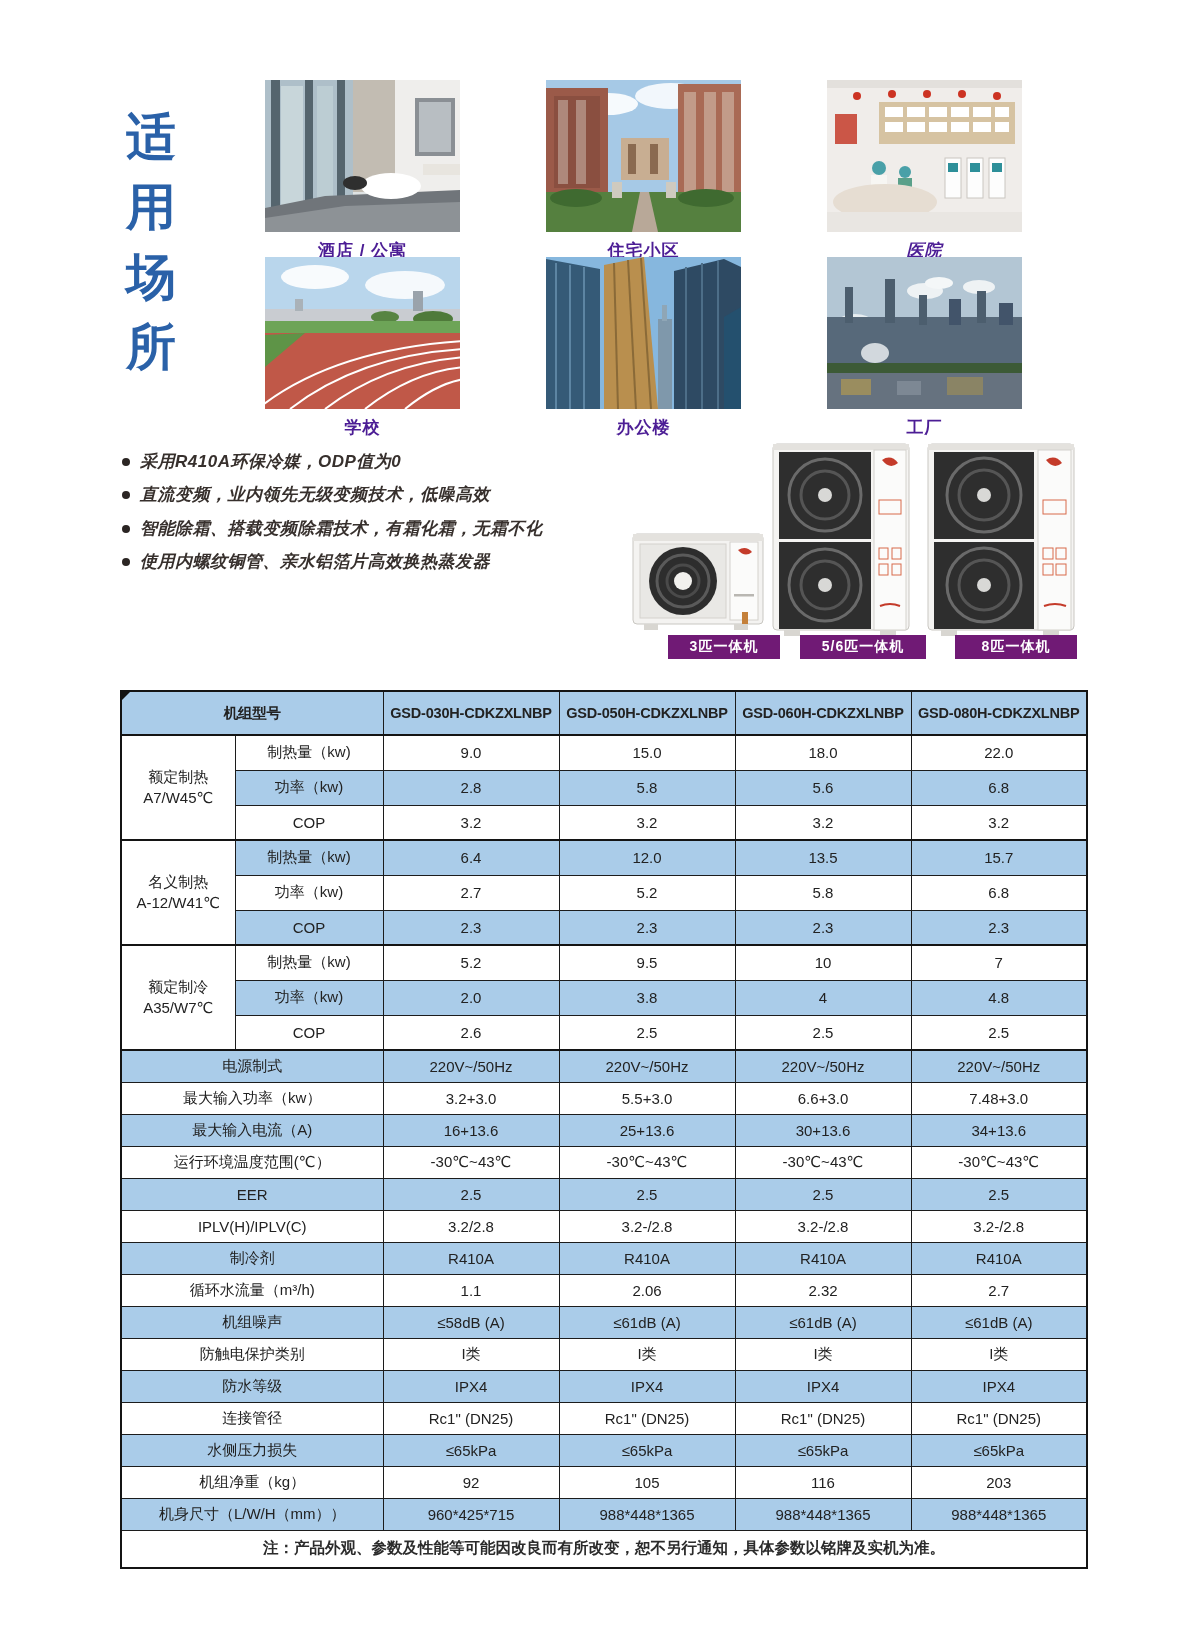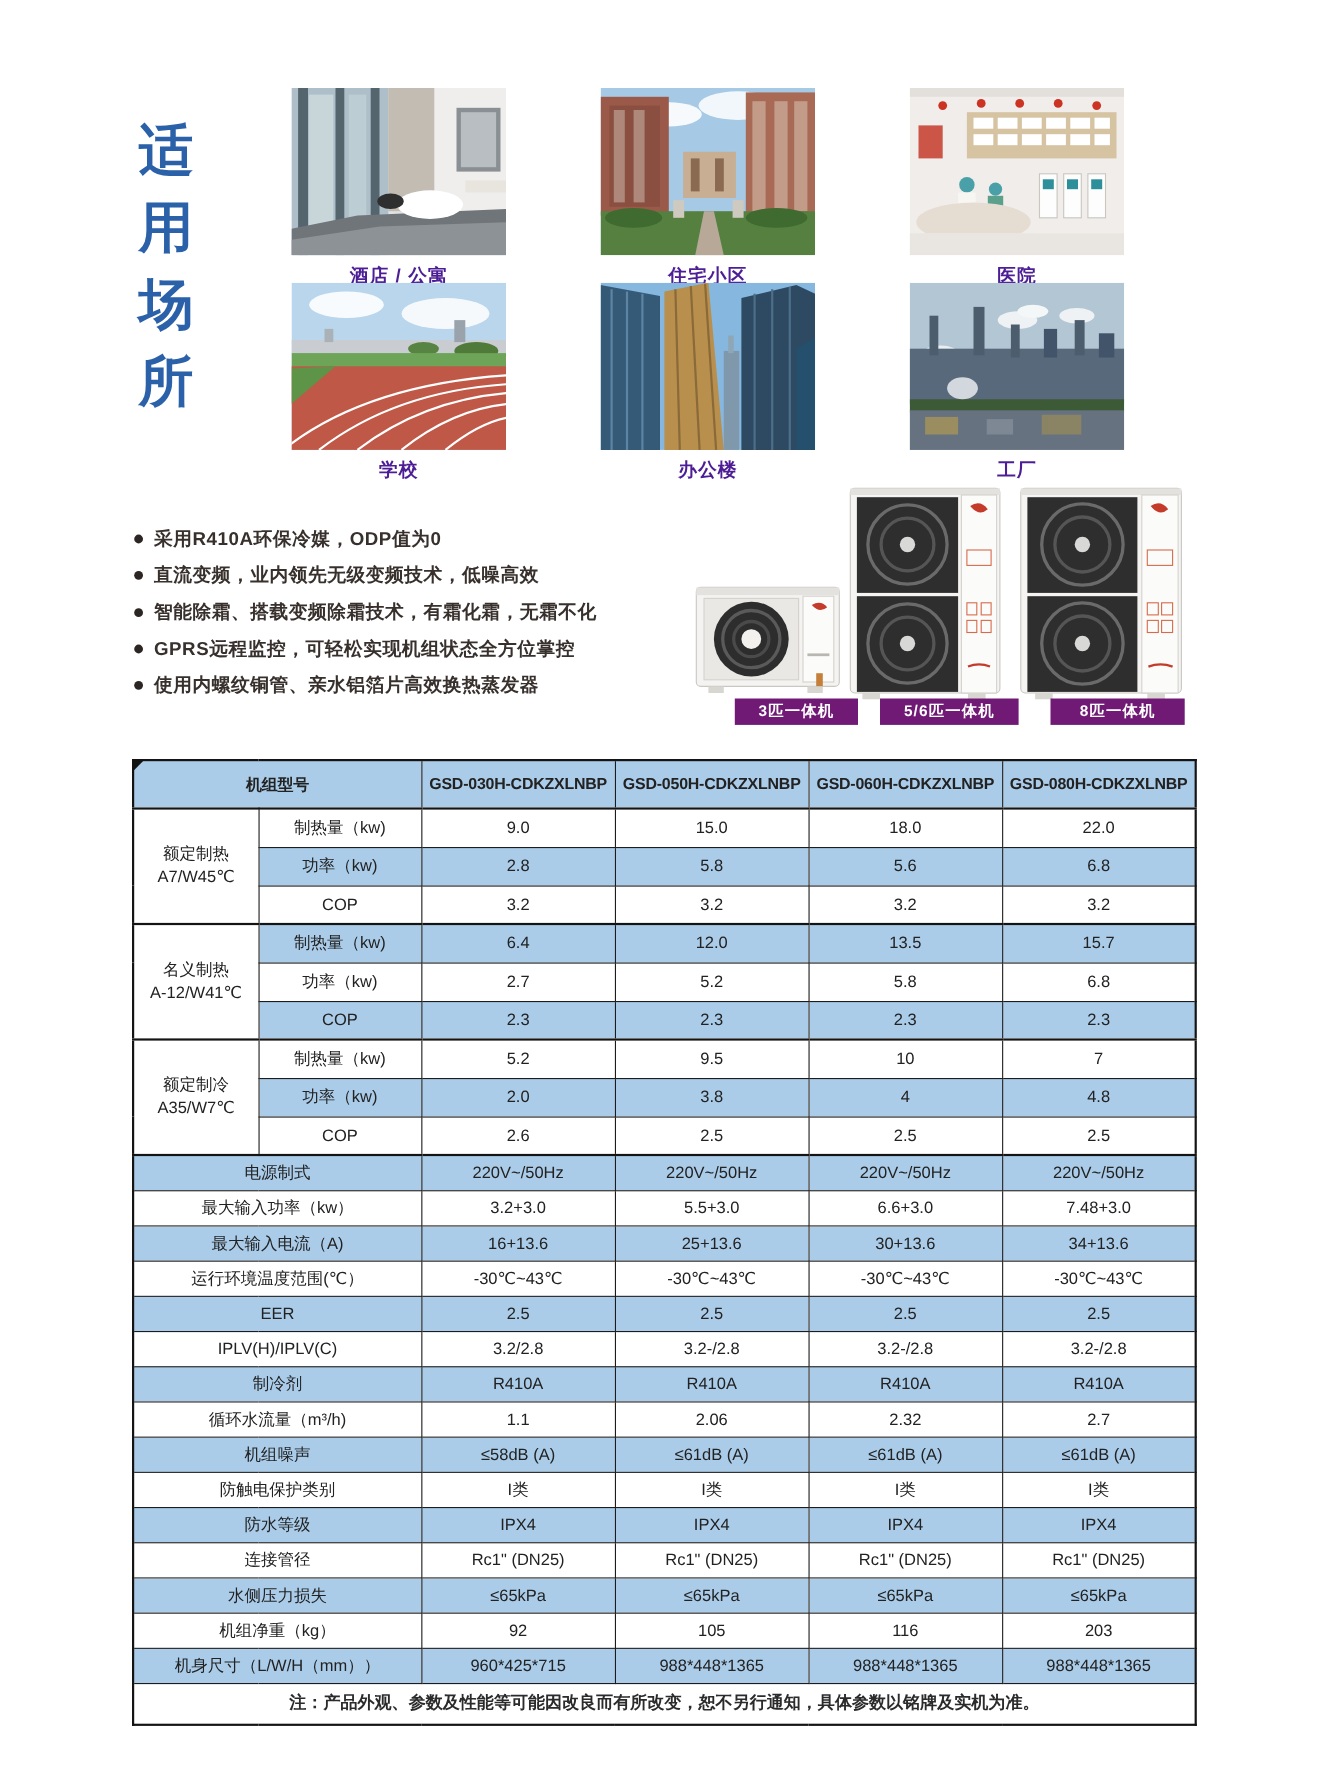--- a/index.html
+++ b/index.html
@@ -9,21 +9,21 @@
   
   .vtitle { position:absolute; left:126px; top:110px; display:flex; flex-direction:column; gap:15px; }
   .vtitle span { font-size:50px; font-weight:bold; color:#2a61a8; line-height:1.1; }
 
   
   .scene { position:absolute; width:195px; }
   .scene svg { display:block; width:195px; height:152px; }
   .scene .cap { margin-top:7px; text-align:center; font-size:17px; font-weight:600; color:#4c1d95; letter-spacing:1px; }
 
   
-  .features { position:absolute; left:122px; top:479px; width:530px; }
+  .features { position:absolute; left:122px; top:451px; width:530px;font-style:italic; }
   .features .feat { display:flex; align-items:flex-start; margin-bottom:12px; }
   .features .dot { width:8px; height:8px; border-radius:50%; background:#2b2523; margin:7px 10px 0 0; flex:0 0 8px; }
   .features .ftext { font-size:17px; font-weight:bold; color:#37302d; letter-spacing:0.5px; line-height:1.25; }
 
   
   .products { position:absolute; left:618px; top:424px; width:475px; height:240px; }
   .unit { position:absolute; }
   .badge { position:absolute; height:24px; background:#701a75; color:#fff; font-size:14px; font-weight:600;
            display:flex; align-items:center; justify-content:center; letter-spacing:1px; }
 
@@ -97,21 +97,21 @@
       <rect x="0" y="112" width="195" height="40" fill="#55803f"></rect>
       <ellipse cx="30" cy="118" rx="26" ry="9" fill="#3f6a30"></ellipse>
       <ellipse cx="160" cy="118" rx="28" ry="9" fill="#3f6a30"></ellipse>
       <rect x="66" y="102" width="10" height="16" fill="#cfcabf"></rect>
       <rect x="120" y="102" width="10" height="16" fill="#cfcabf"></rect>
       <polygon points="86,152 112,152 103,112 94,112" fill="#b8a898"></polygon>
     </svg>
     <div class="cap">住宅小区</div>
   </div>
 
-  <div class="scene" style="left:827px; top:80px;">
+  <div class="scene" style="left:827px; top:80px;font-style:italic;">
     <svg viewBox="0 0 195 152" preserveAspectRatio="none">
       <rect width="195" height="152" fill="#f0edea"></rect>
       <rect x="0" y="0" width="195" height="8" fill="#e3e0dc"></rect>
       <circle cx="30" cy="16" r="4" fill="#cc3322"></circle>
       <circle cx="65" cy="14" r="4" fill="#cc3322"></circle>
       <circle cx="100" cy="14" r="4" fill="#cc3322"></circle>
       <circle cx="135" cy="14" r="4" fill="#cc3322"></circle>
       <circle cx="170" cy="16" r="4" fill="#cc3322"></circle>
       <rect x="52" y="22" width="136" height="42" fill="#d6c3a2"></rect>
       <rect x="58" y="27" width="18" height="10" fill="#ffffff"></rect>
@@ -216,24 +216,20 @@
         <span class="dot"></span>
         <span class="ftext">采用R410A环保冷媒，ODP值为0</span>
       </div>
     <div class="feat">
         <span class="dot"></span>
         <span class="ftext">直流变频，业内领先无级变频技术，低噪高效</span>
       </div>
     <div class="feat">
         <span class="dot"></span>
         <span class="ftext">智能除霜、搭载变频除霜技术，有霜化霜，无霜不化</span>
-      </div>
-    <div class="feat">
-        <span class="dot"></span>
-        <span class="ftext">GPRS远程监控，可轻松实现机组状态全方位掌控</span>
       </div>
     <div class="feat">
         <span class="dot"></span>
         <span class="ftext">使用内螺纹铜管、亲水铝箔片高效换热蒸发器</span>
       </div>
   </div>
 
   <div class="products">
     <div class="unit" style="left:12px; top:100px;">
       <svg width="136" height="108" viewBox="0 0 136 108">

